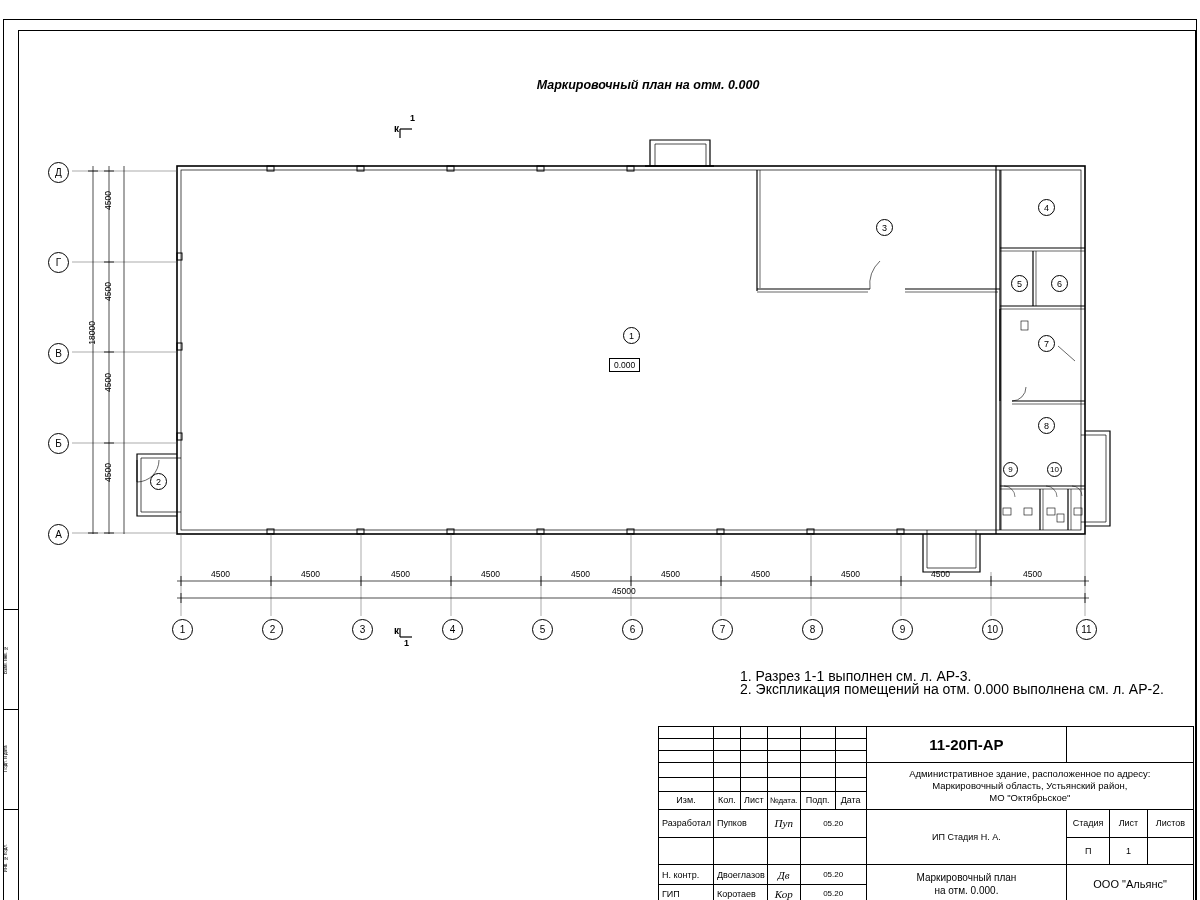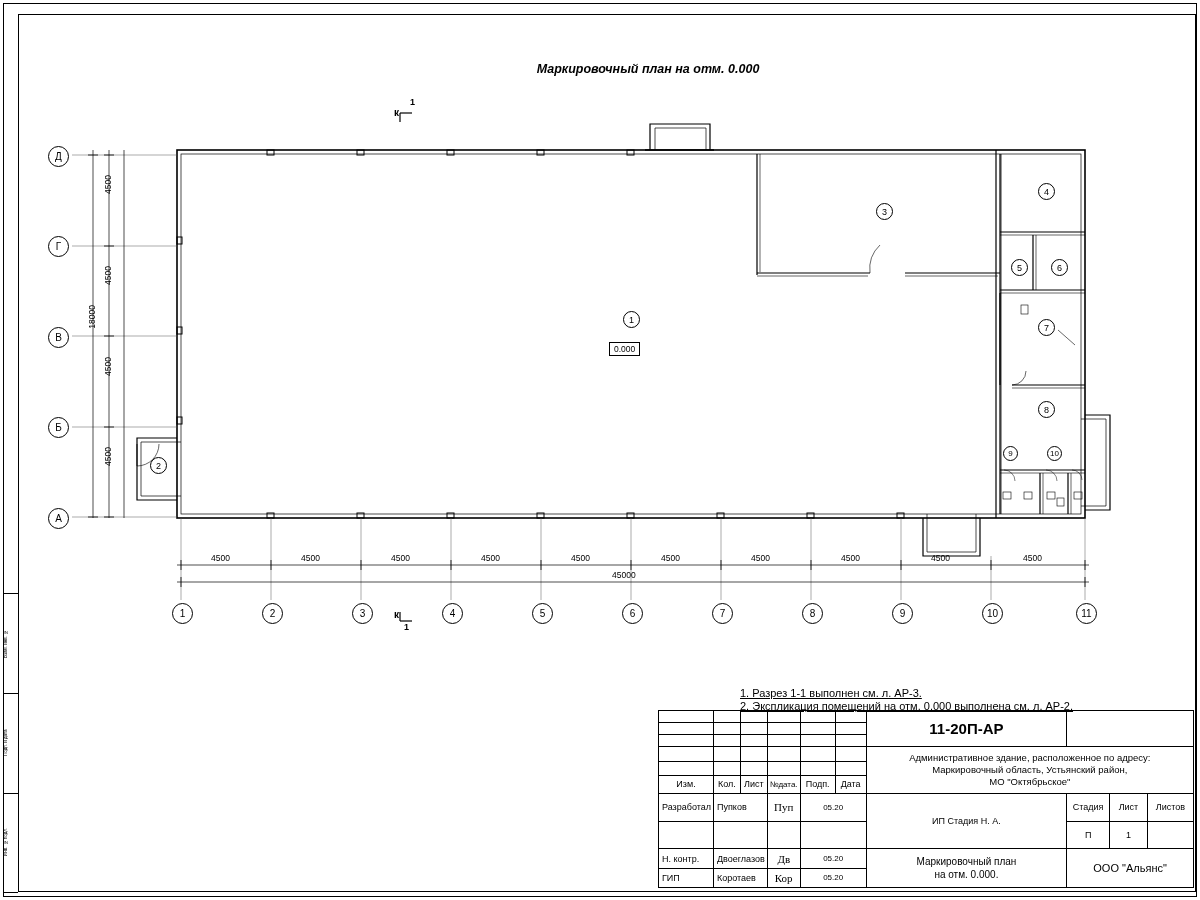--- a/index.html
+++ b/index.html
@@ -1,21 +1,21 @@
 <!DOCTYPE html>
 <html><head>
 <meta charset="utf-8">
 <style>
   html,body{margin:0;padding:0;}
   body{
     width:1200px;height:900px;background:#ffffff;
     font-family:"Liberation Sans", sans-serif;
     color:#000;position:relative;overflow:hidden;
   }
-  .sheet{position:absolute;inset:0;}
+  .sheet{position:absolute;inset:0;margin-top:16px;}
   
   .frame-outer{position:absolute;left:3px;top:3px;width:1192px;height:892px;border:1px solid #000;}
   .frame-inner{position:absolute;left:18px;top:14px;width:1176px;height:876px;border:1.6px solid #000;}
   
   .left-col{position:absolute;left:3px;top:593px;width:15px;height:297px;border-top:1px solid #000;border-right:1px solid #000;}
   .left-col .seg{border-bottom:1px solid #000;width:100%;}
   .left-col .lbl{
     position:absolute;left:0;top:0;width:15px;
     font-size:4.5px;line-height:5px;color:#000;
     writing-mode:vertical-rl;transform:rotate(180deg);
@@ -43,30 +43,30 @@
   .dimtxt{position:absolute;font-size:8.5px;color:#000;}
   .dimtxt.v{writing-mode:vertical-rl;transform:rotate(180deg);}
 
   .lvlbox{
     position:absolute;border:1px solid #000;background:#fff;
     font-size:8.5px;padding:1px 4px;
   }
 
   .secmark{position:absolute;font-size:10px;font-weight:bold;}
 
-  .notes{position:absolute;left:740px;top:687px;font-size:11px;line-height:13px;text-decoration:underline;}
+  .notes{position:absolute;left:740px;top:654px;font-size:14px;line-height:13px;}
 
   
   .tb{position:absolute;left:658px;top:710px;width:536px;height:178px;}
   .tb table{border-collapse:collapse;width:100%;height:100%;font-size:9px;}
   .tb td{border:1px solid #000;padding:0 2px;text-align:center;vertical-align:middle;}
   .tb .big{font-size:15px;font-weight:bold;}
   .tb .addr{font-size:9.5px;line-height:12px;}
   .tb .lft{text-align:left;padding-left:3px;}
-  .tb .sign{font-family:"Liberation Serif",serif;font-size:11px;}
+  .tb .sign{font-family:"Liberation Serif",serif;font-style:italic;font-size:11px;}
   .tb .mid{font-size:10px;line-height:13px;}
   .tb .org{font-size:11px;}
   .grid-empty td{height:9px;}
 </style>
 </head>
 <body>
 
 <div class="sheet">
 
   <div class="frame-outer"></div>

